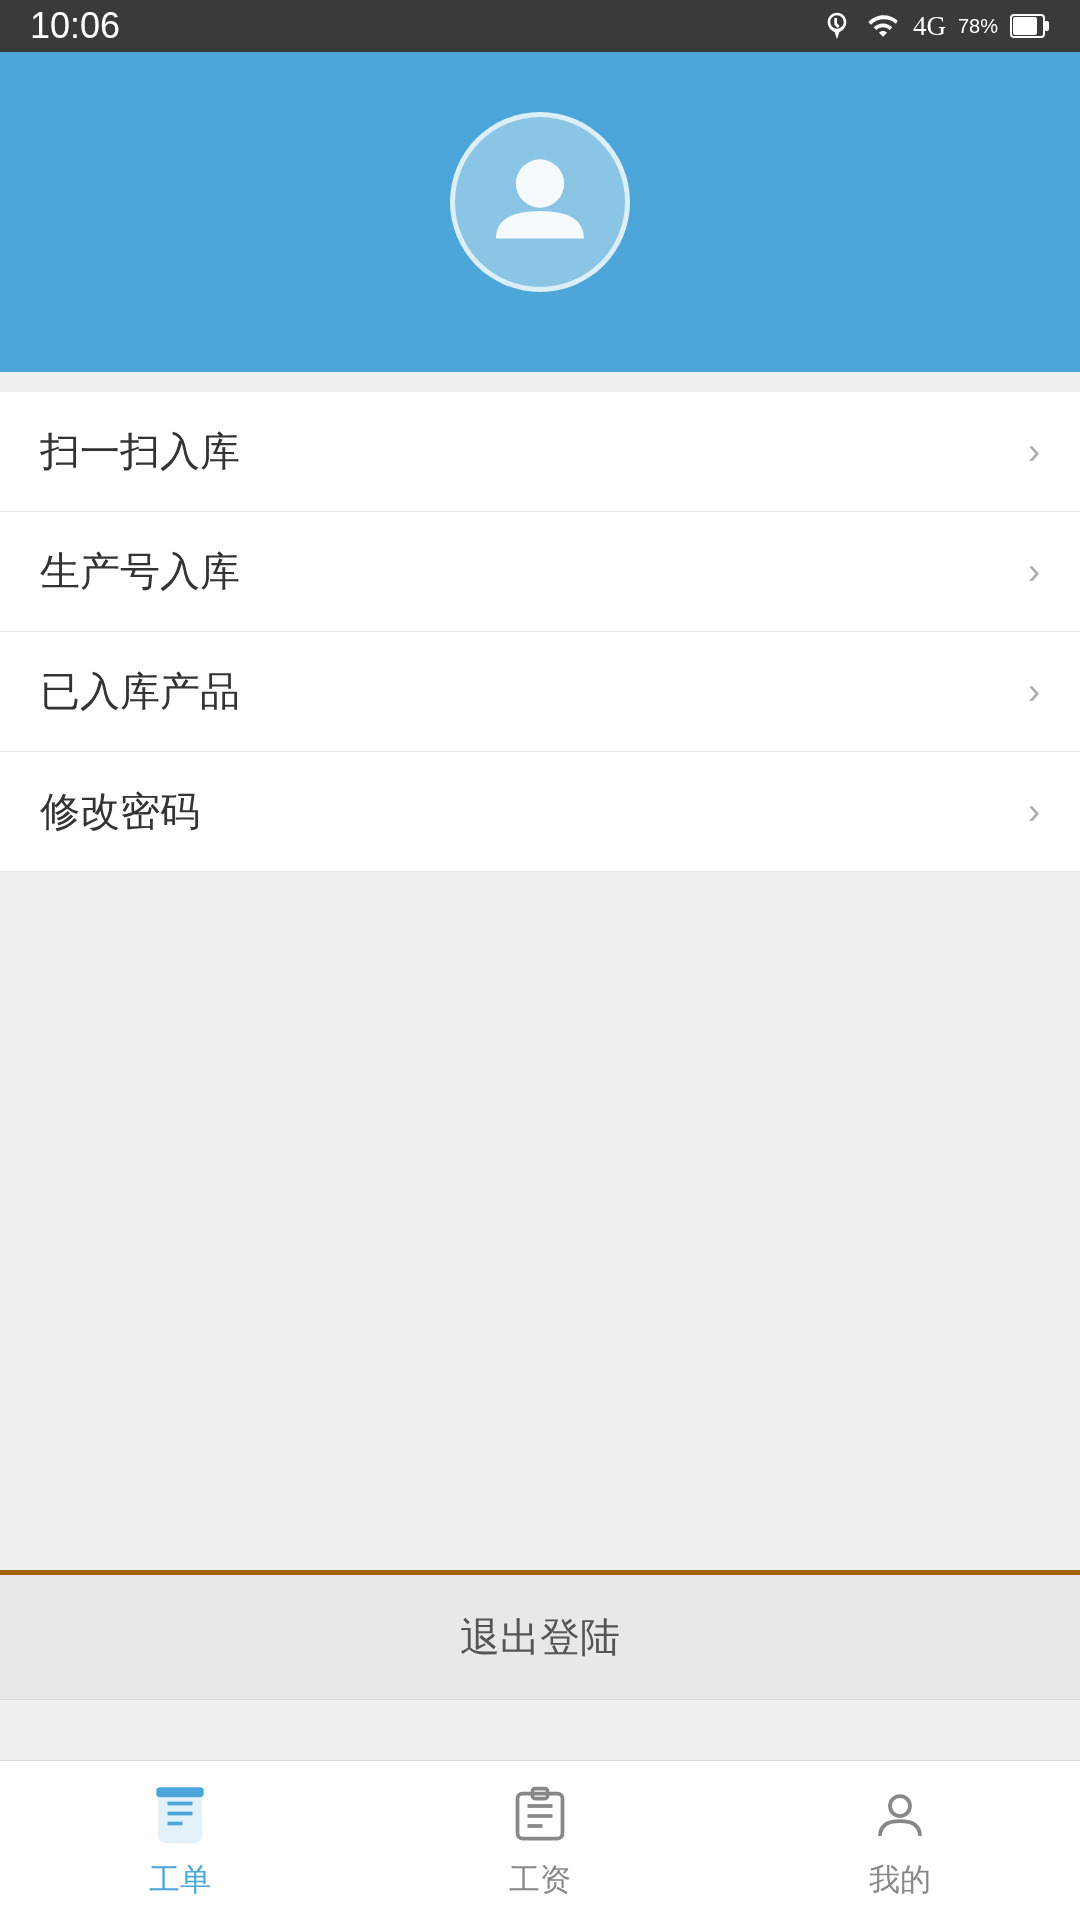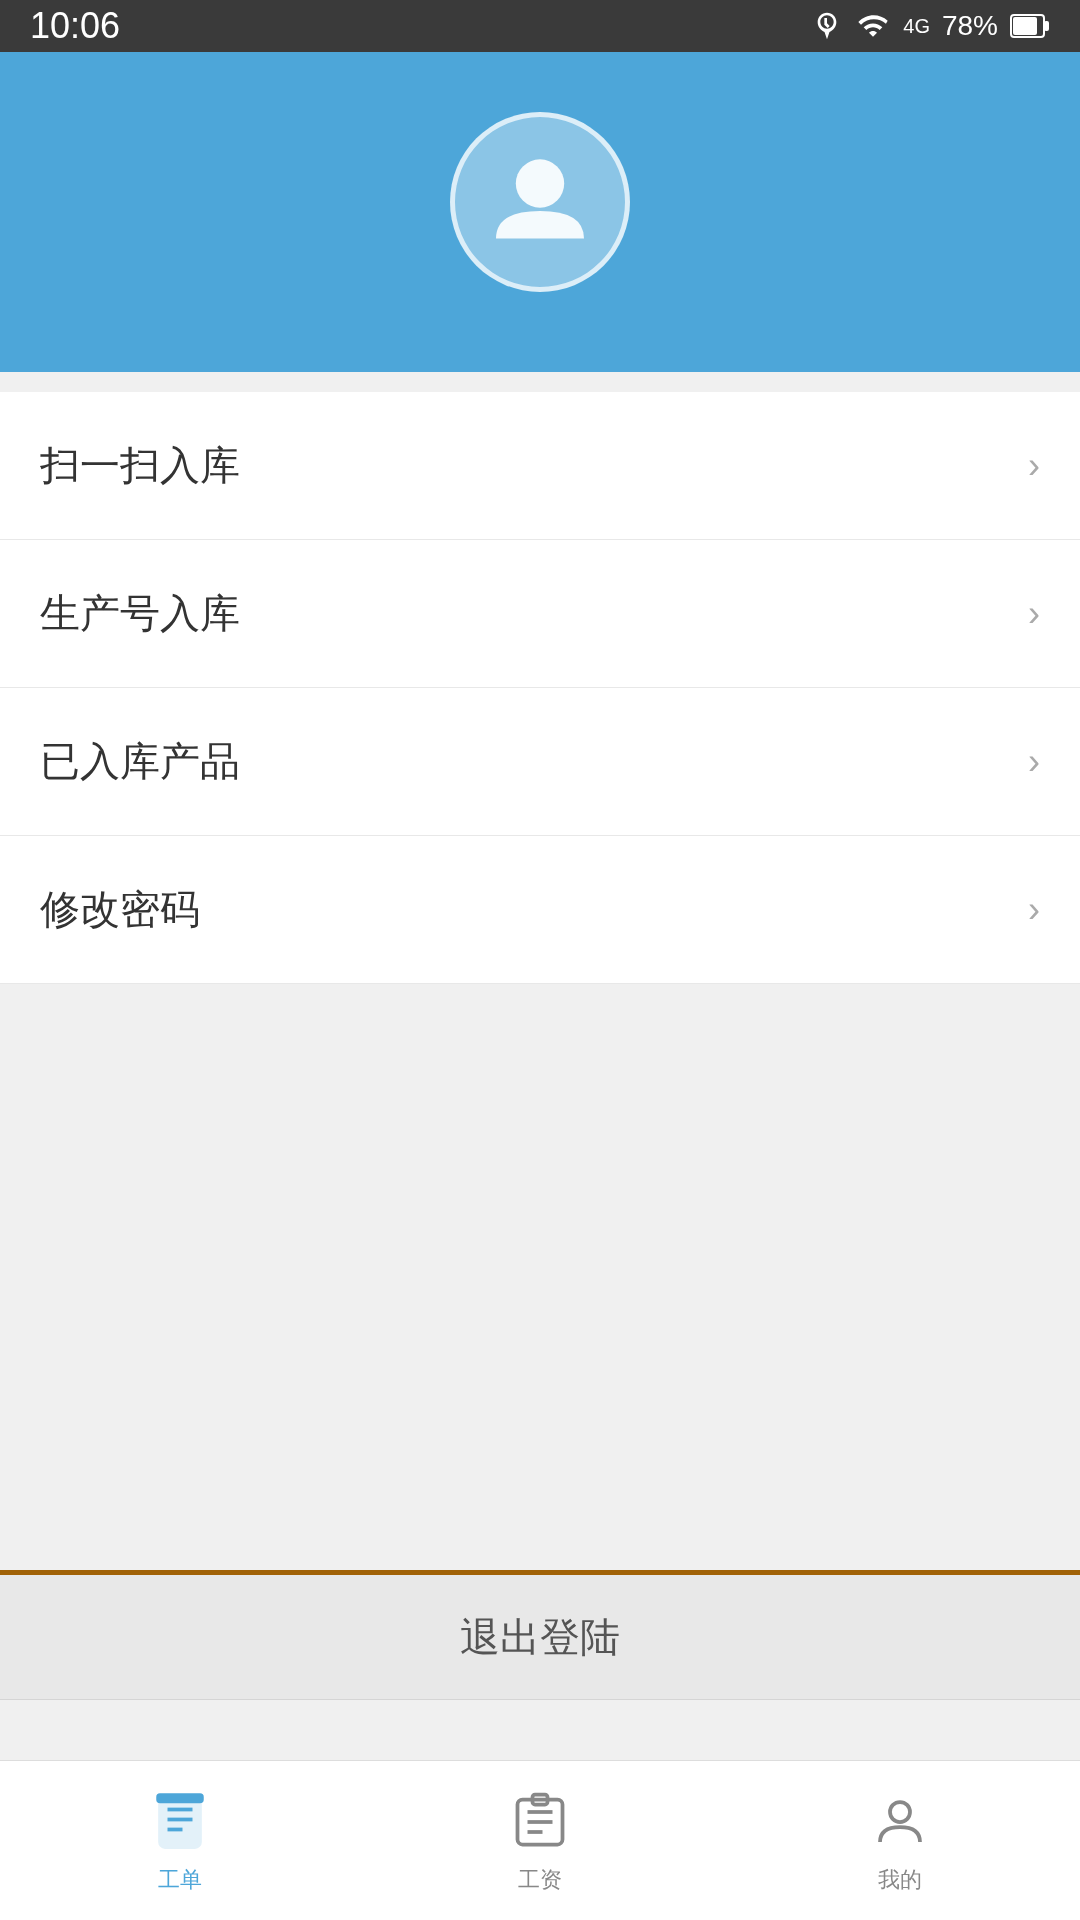--- a/index.html
+++ b/index.html
@@ -88,21 +88,21 @@
     .menu-list {
       background: white;
       flex-shrink: 0;
     }
 
     .menu-item {
       display: flex;
       align-items: center;
       justify-content: space-between;
       padding: 0 40px;
-      height: 148px;
+      height: 120px;
       border-bottom: 1px solid #e8e8e8;
       cursor: pointer;
       background: white;
     }
 
     .menu-item-text {
       font-size: 40px;
       color: #333;
       font-weight: 400;
     }
@@ -175,21 +175,21 @@
       align-items: center;
       justify-content: center;
     }
 
     .nav-icon svg {
       width: 60px;
       height: 60px;
     }
 
     .nav-label {
-      font-size: 22px;
+      font-size: 31px;
       color: #888;
     }
 
     .nav-item.active .nav-label {
       color: #4da6d9;
     }
 
     .nav-item.active .nav-icon svg {
       fill: #4da6d9;
       stroke: #4da6d9;
@@ -208,23 +208,23 @@
   <div class="status-icons">
 
     <svg width="32" height="32" viewBox="0 0 24 24" fill="white">
       <path d="M12 2C8.13 2 5 5.13 5 9c0 3.39 2.12 6.29 5.14 7.47L12 22l1.86-5.53C16.88 15.29 19 12.39 19 9c0-3.87-3.13-7-7-7zm0 2c2.76 0 5 2.24 5 5s-2.24 5-5 5-5-2.24-5-5 2.24-5 5-5zm0 2v4l2 2-1.5 1.5L10 11V6h2z"></path>
     </svg>
 
     <svg width="36" height="32" viewBox="0 0 24 24" fill="white">
       <path d="M1 9l2 2c5.09-5.09 13.36-5.3 18.71-.71L23 8C16.89 2.36 7.11 2.36 1 9zm8 8l3 3 3-3c-1.65-1.66-4.34-1.66-6 0zm-4-4l2 2c2.76-2.76 7.24-2.76 10 0l2-2C15.14 9.14 8.87 9.14 5 13z"></path>
     </svg>
 
-    <span style="font-size:20px;">4G</span>
-
-    <span style="font-size:28px;">78%</span>
+    <span style="font-size:27px;font-family:Liberation Serif, serif;">4G</span>
+
+    <span style="font-size:20px;">78%</span>
 
     <svg width="40" height="28" viewBox="0 0 40 28" fill="white">
       <rect x="1" y="3" width="33" height="22" rx="3" ry="3" stroke="white" stroke-width="2" fill="none"></rect>
       <rect x="34" y="9" width="5" height="10" rx="2" fill="white"></rect>
       <rect x="3" y="5" width="24" height="18" rx="2" fill="white"></rect>
     </svg>
   </div>
 </div>
 
 <div class="profile-header">

